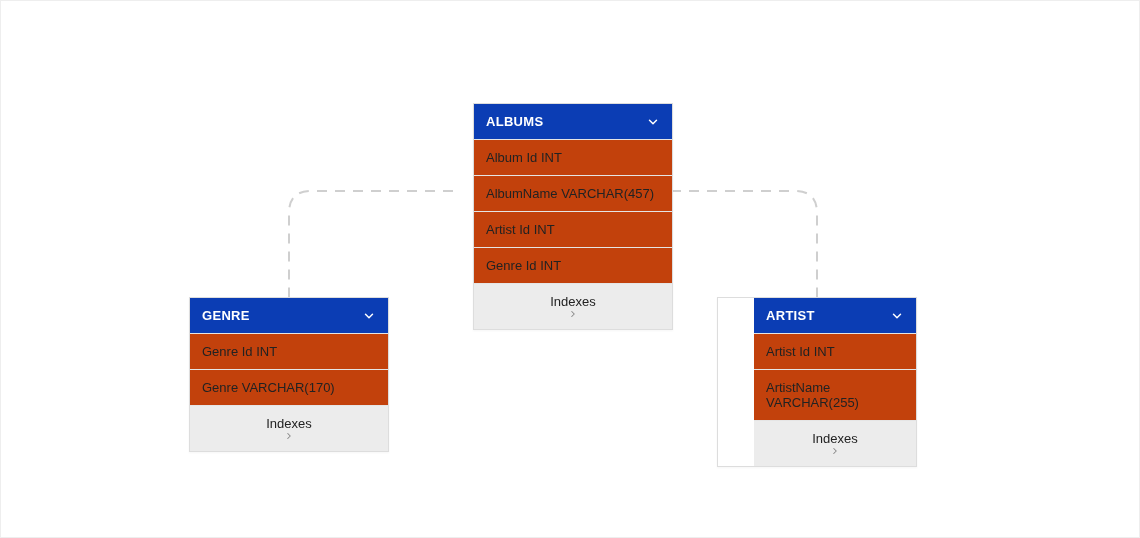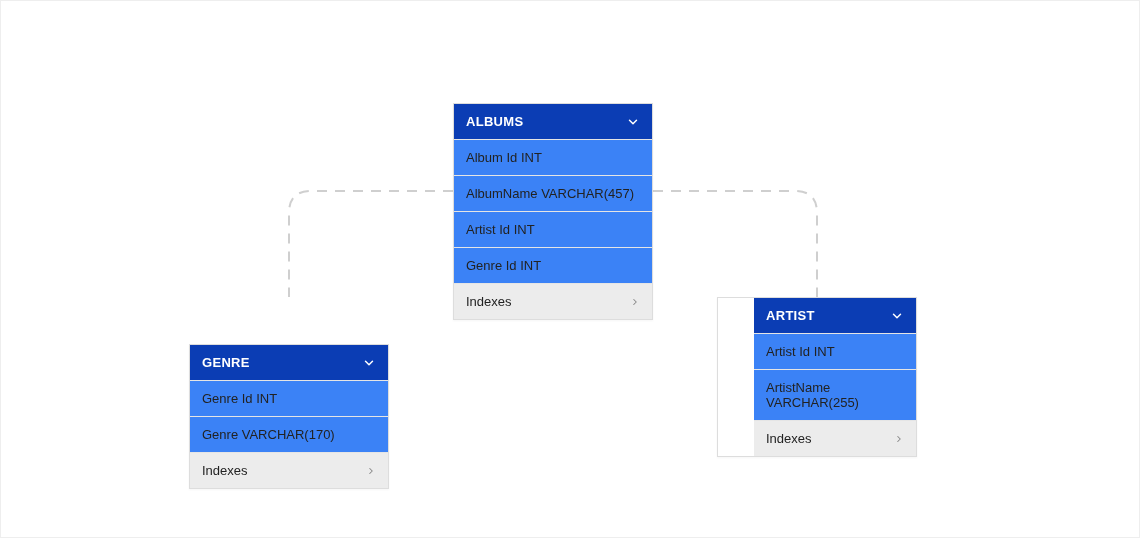--- a/index.html
+++ b/index.html
@@ -31,39 +31,40 @@
     padding: 10px 12px;
     display: flex;
     align-items: center;
     justify-content: space-between;
   }
   .table-row {
     padding: 10px 12px;
     font-size: 13px;
     color: #222;
     border-top: 1px solid #e5e5e5;
-    background: #3b82f6;
+    background: #c2410c;
   }
   .table-row.indexes {
     background: #ececec;
     display: flex;
     align-items: center;
     justify-content: space-between;
     cursor: pointer;
+    flex-direction: column;
   }
   .chevron-down {
     width: 14px; height: 14px;
   }
   .chevron-right {
     width: 10px; height: 10px;
     opacity: 0.55;
   }
   
-  .card-genre  { left: 188px; top: 296px; margin-top: 47px; }
-  .card-albums { left: 452px; top: 102px; }
+  .card-genre  { left: 188px; top: 296px; }
+  .card-albums { left: 472px; top: 102px; }
   .card-artist { left: 716px; top: 296px; padding-left: 36px; }
 
   
   .connector {
     position: absolute;
     pointer-events: none;
   }
   .connector path {
     fill: none;
     stroke: #cfcfcf;

